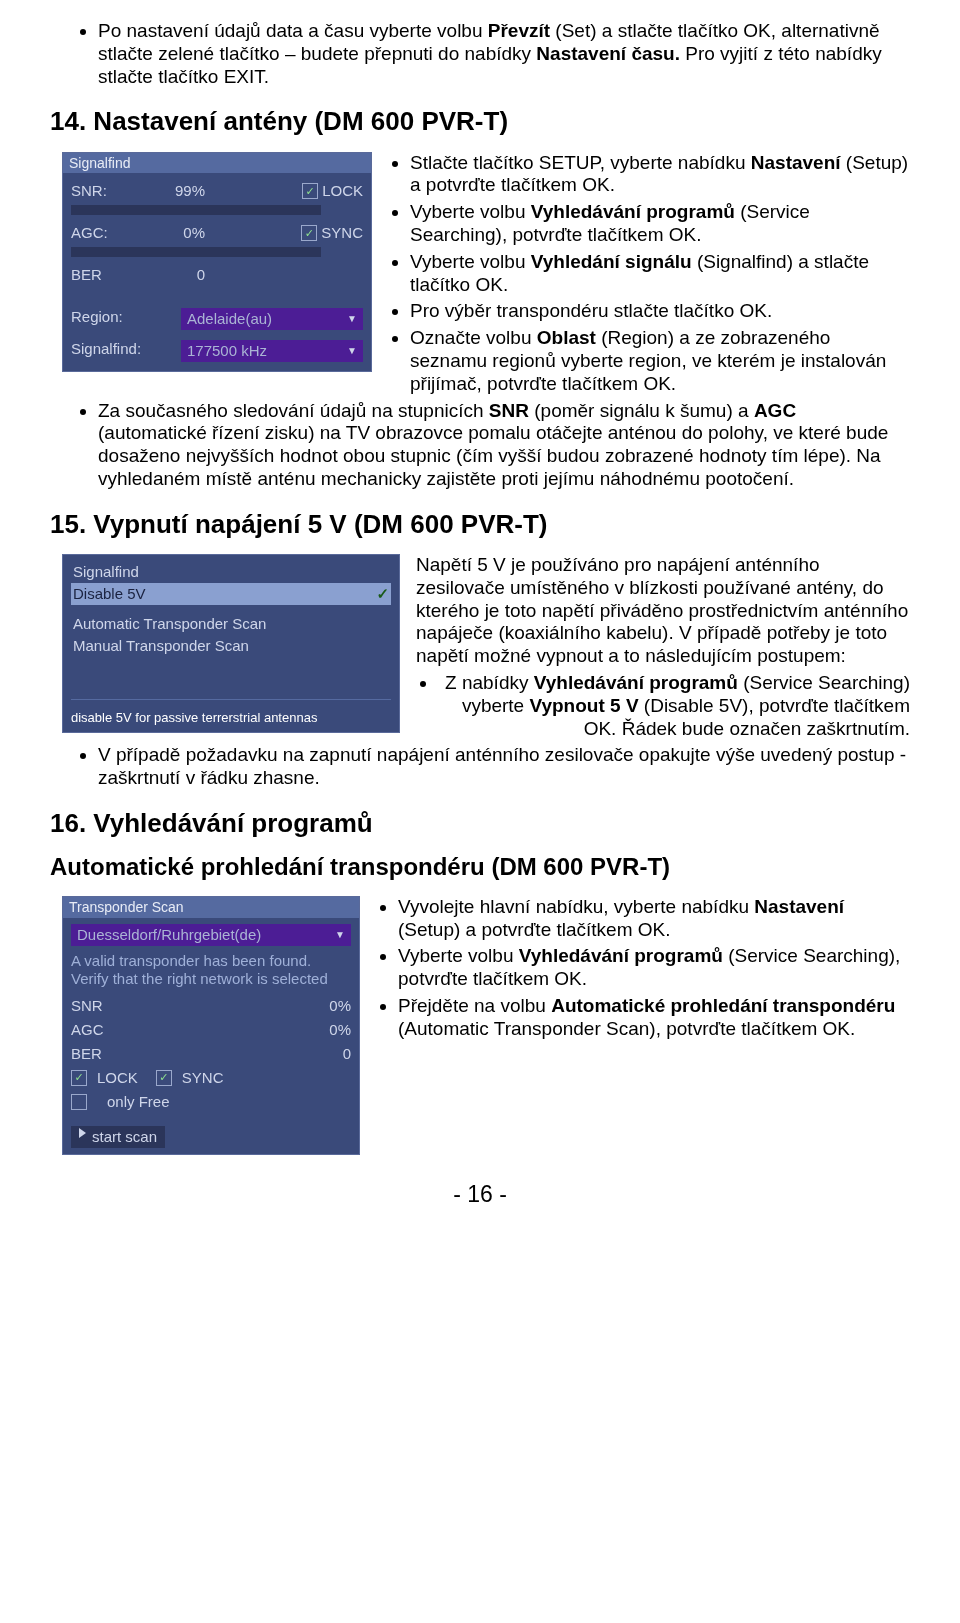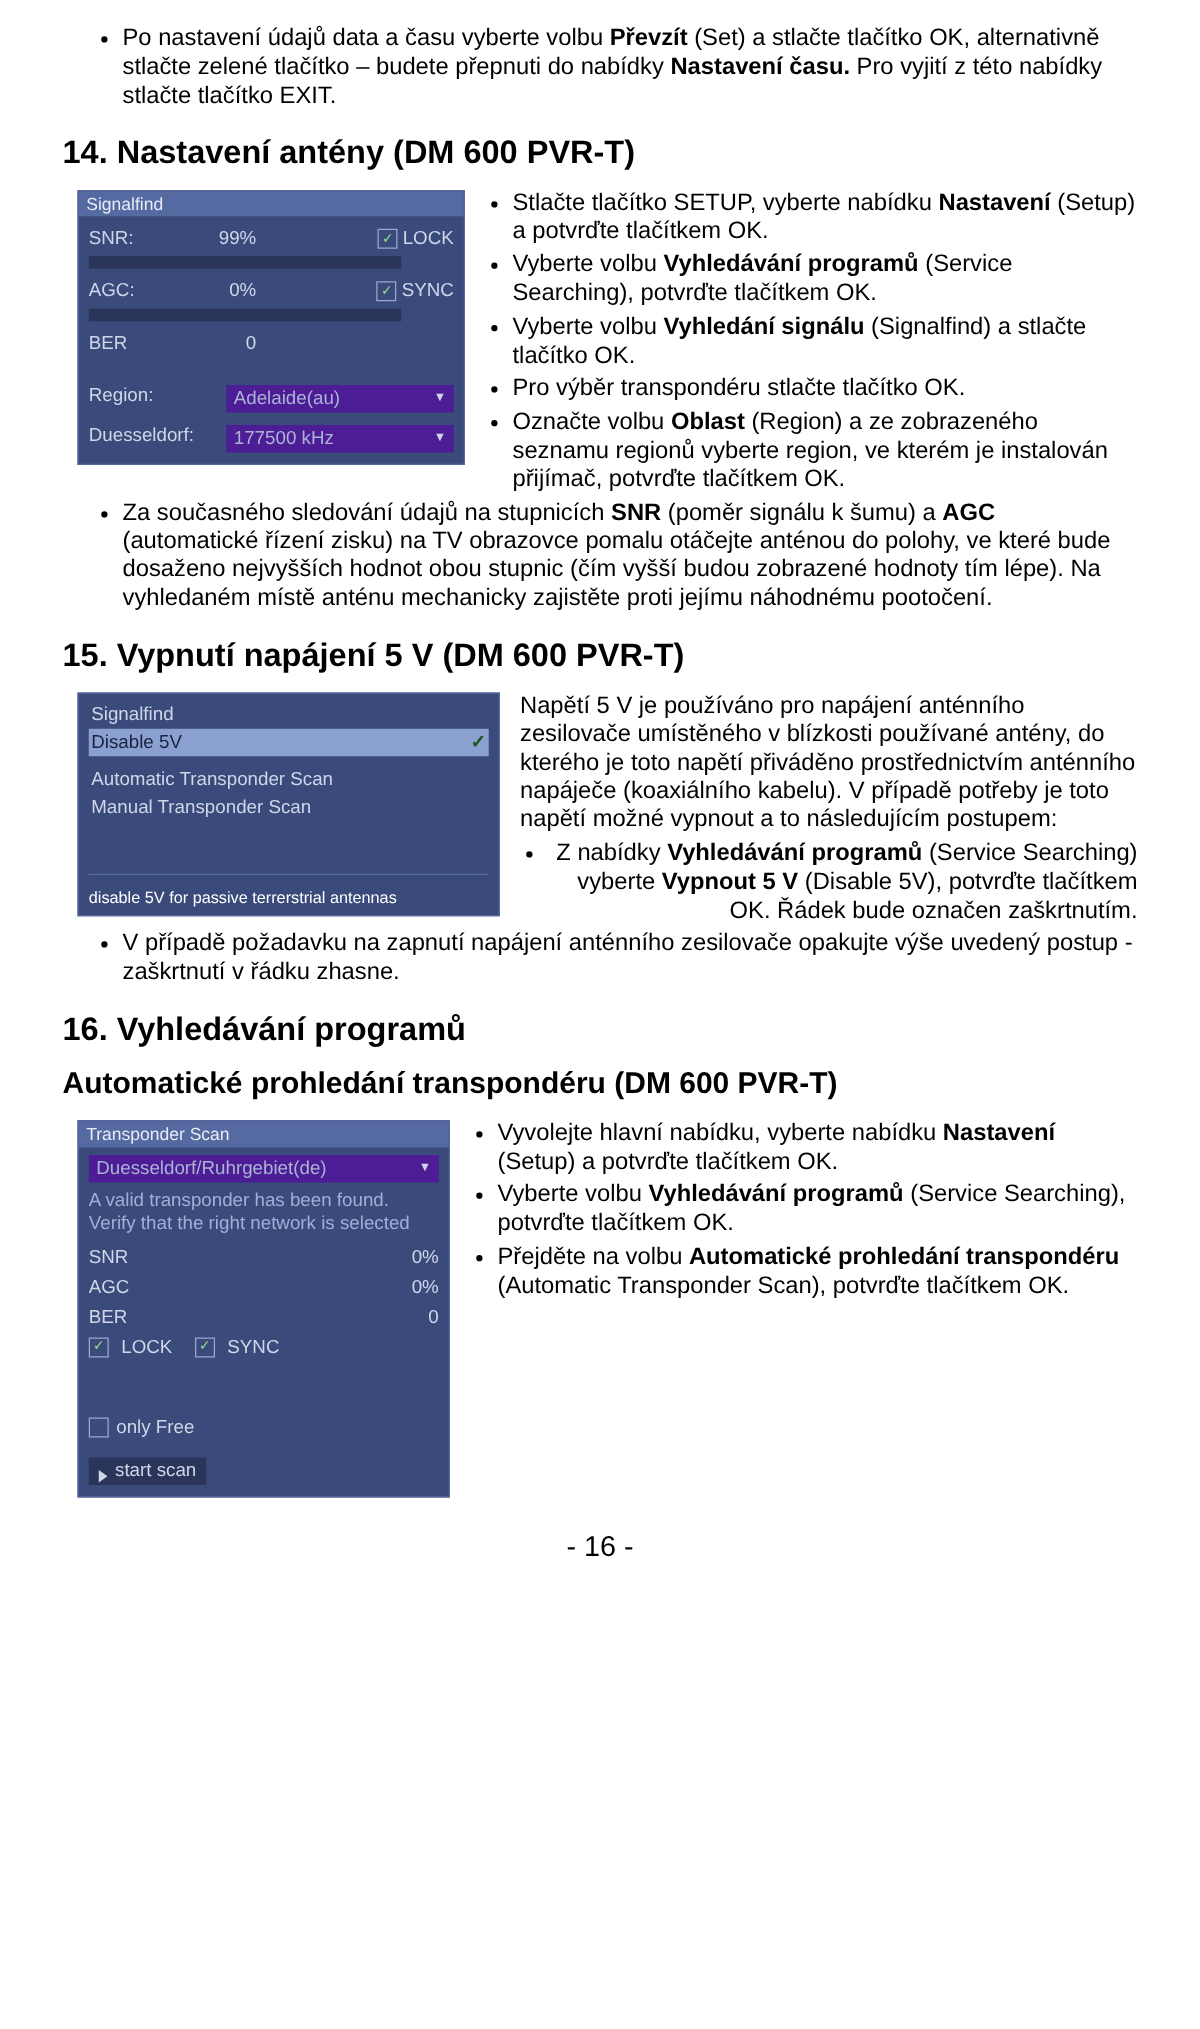--- a/index.html
+++ b/index.html
@@ -117,21 +117,21 @@
   .shot .tri {
     width: 0; height: 0;
     border-top: 5px solid transparent;
     border-bottom: 5px solid transparent;
     border-left: 7px solid #cfd6ea;
     display: inline-block; margin-right: 6px;
     vertical-align: middle;
   }
   .shot .btn {
     background: #2b355a;
-    display: inline-flex; align-items: flex-end;
+    display: inline-flex; align-items: flex-start;
     padding: 2px 8px; margin-top: 6px;
   }
   .shot .group-lbl { width: 110px; display:inline-block; }
 
   .pagenum {
     text-align: center;
     font-size: 23px;
     margin-top: 26px;
   }
   b { font-weight: bold; }
@@ -176,21 +176,21 @@
         </div>
         <div style="height:14px;"></div>
         <div class="row-line">
           <span class="group-lbl">Region:</span>
           <div class="field" style="flex:1">
             <span>Adelaide(au)</span>
             <span class="caret">▼</span>
           </div>
         </div>
         <div class="row-line">
-          <span class="group-lbl">Duesseldorf:</span>
+          <span class="group-lbl">Signalfind:</span>
           <div class="field" style="flex:1">
             <span>177500 kHz</span>
             <span class="caret">▼</span>
           </div>
         </div>
       </div>
     </div>
     <div class="text-col">
       <ul class="side-bullets">
         <li>Stlačte tlačítko SETUP, vyberte nabídku <b>Nastavení</b> (Setup) a potvrďte tlačítkem OK.</li>
@@ -266,21 +266,21 @@
         <div class="row-line">
             <span style="width:50px">BER</span>
             <span style="margin-left:auto">0</span>
           </div>
         <div class="row-line" style="gap:10px;">
           <span class="check">✓</span>
             <span>LOCK</span>
           <span class="check" style="margin-left:8px">✓</span>
             <span>SYNC</span>
         </div>
-        <div class="row-line" style="gap:6px;margin-top:40px;">
+        <div class="row-line" style="gap:20px;">
           <span class="check"></span>
             <span>only Free</span>
         </div>
         <div style="height:6px;"></div>
         <div class="btn">
           <span class="tri"></span>
           <span>start scan</span>
         </div>
       </div>
     </div>

